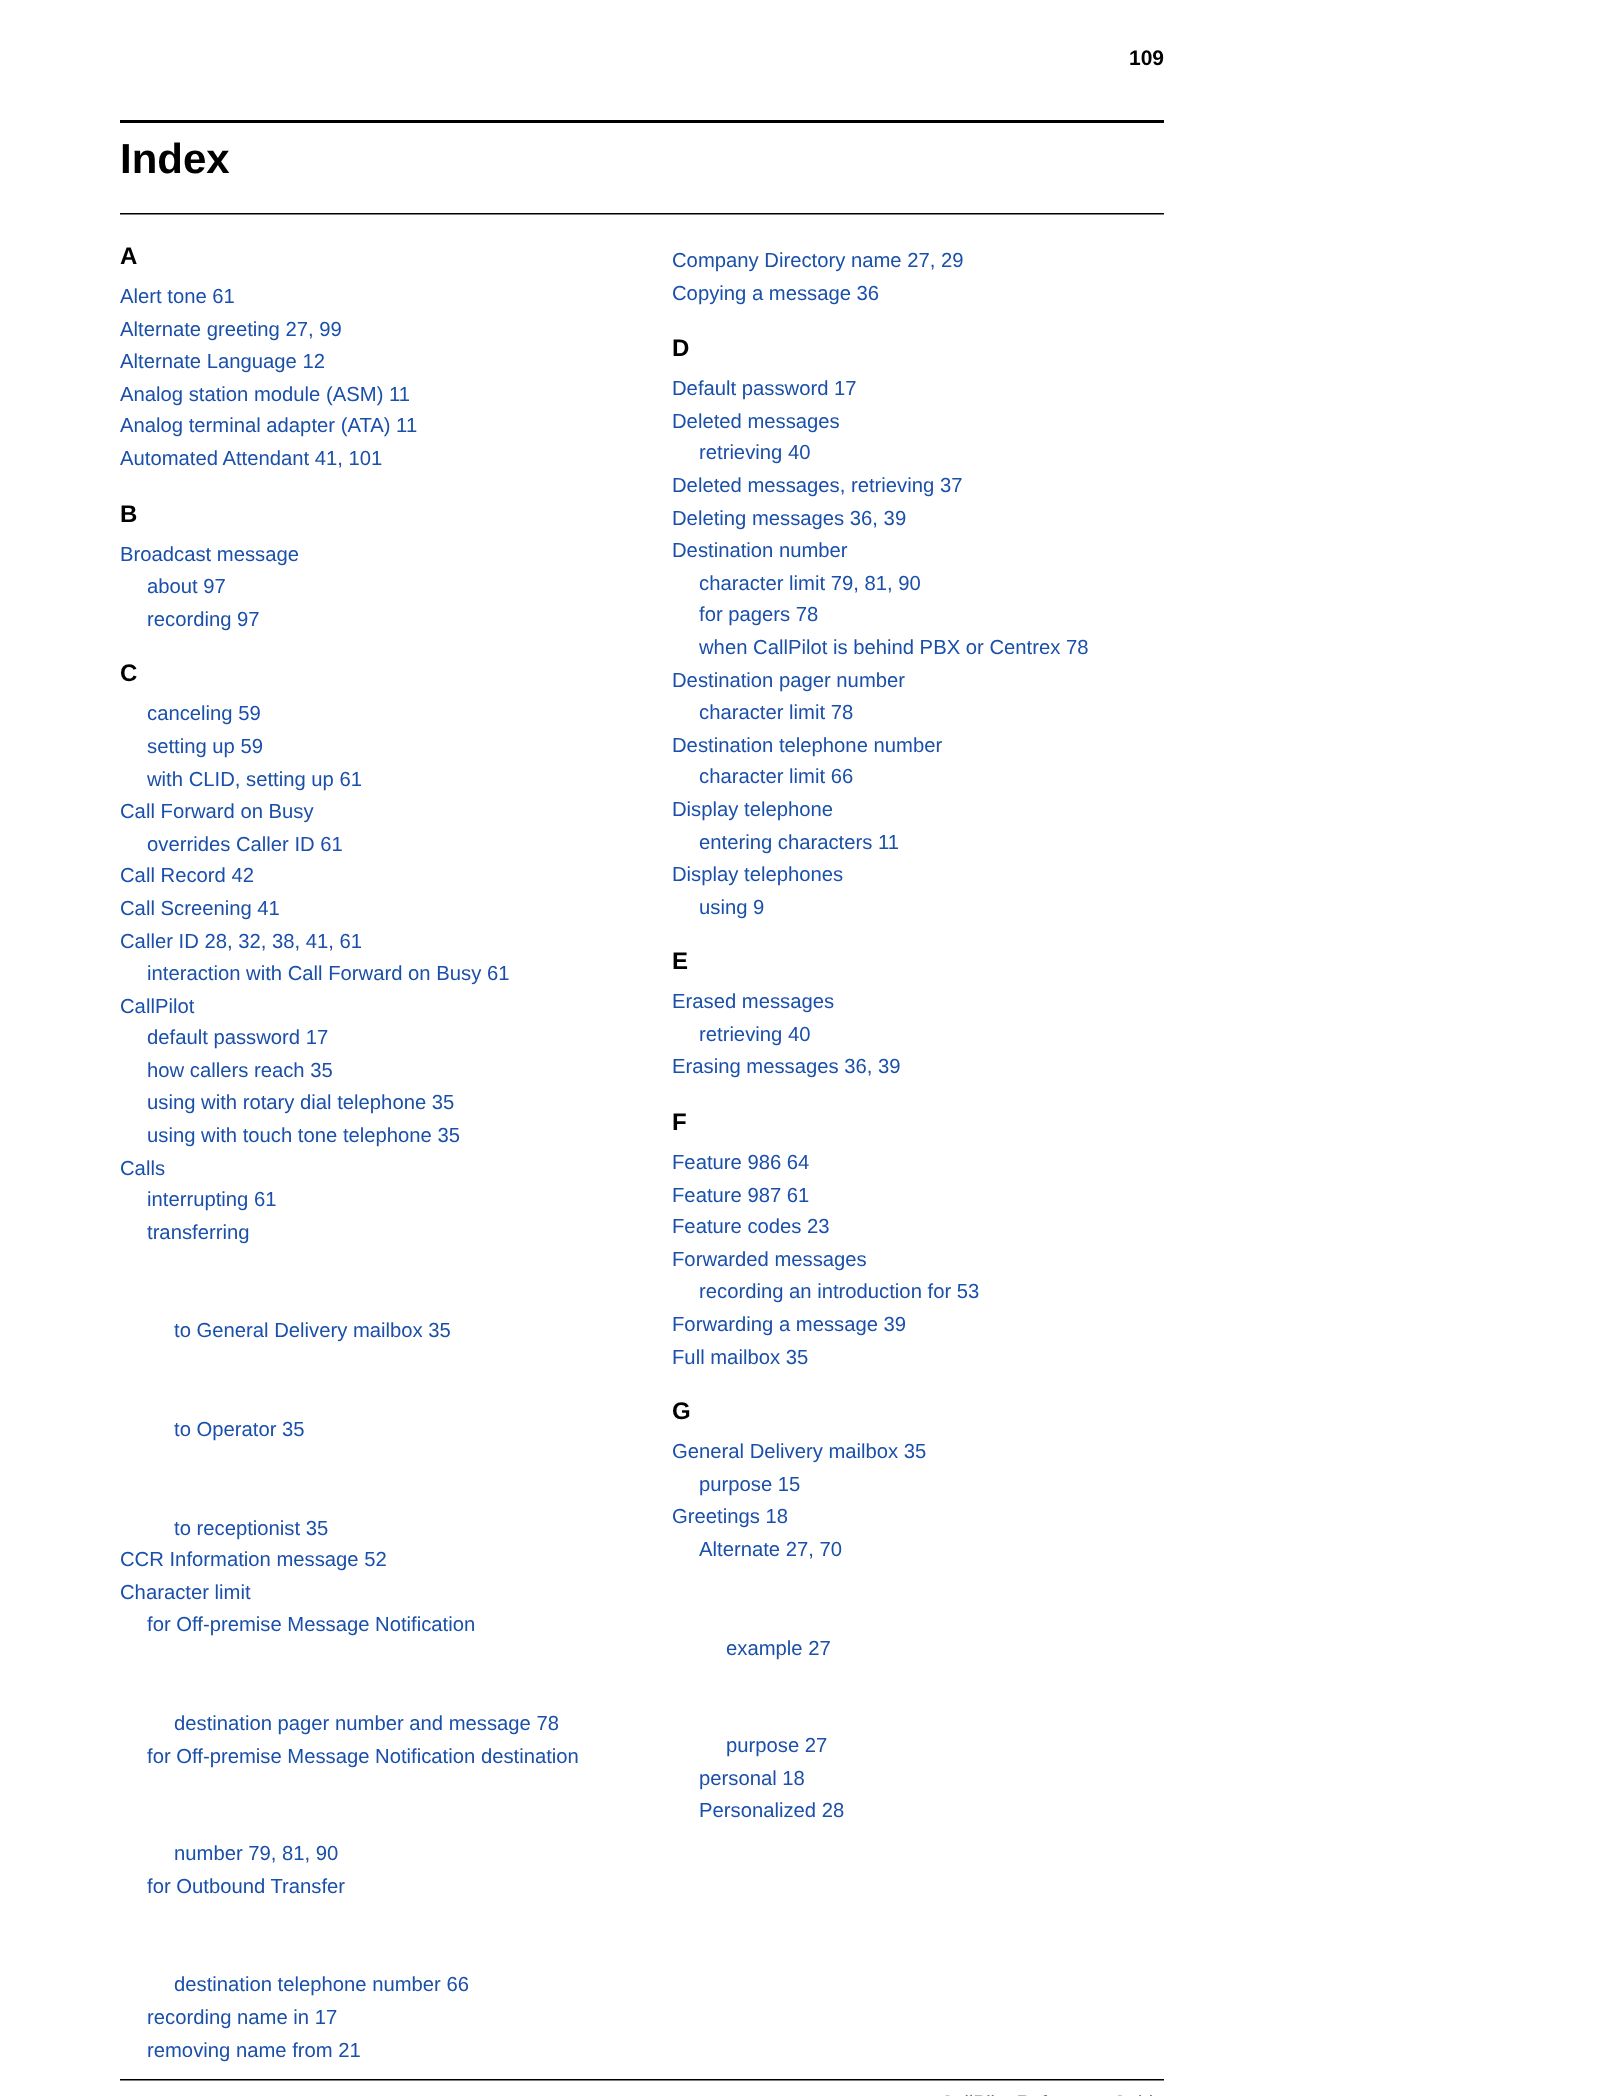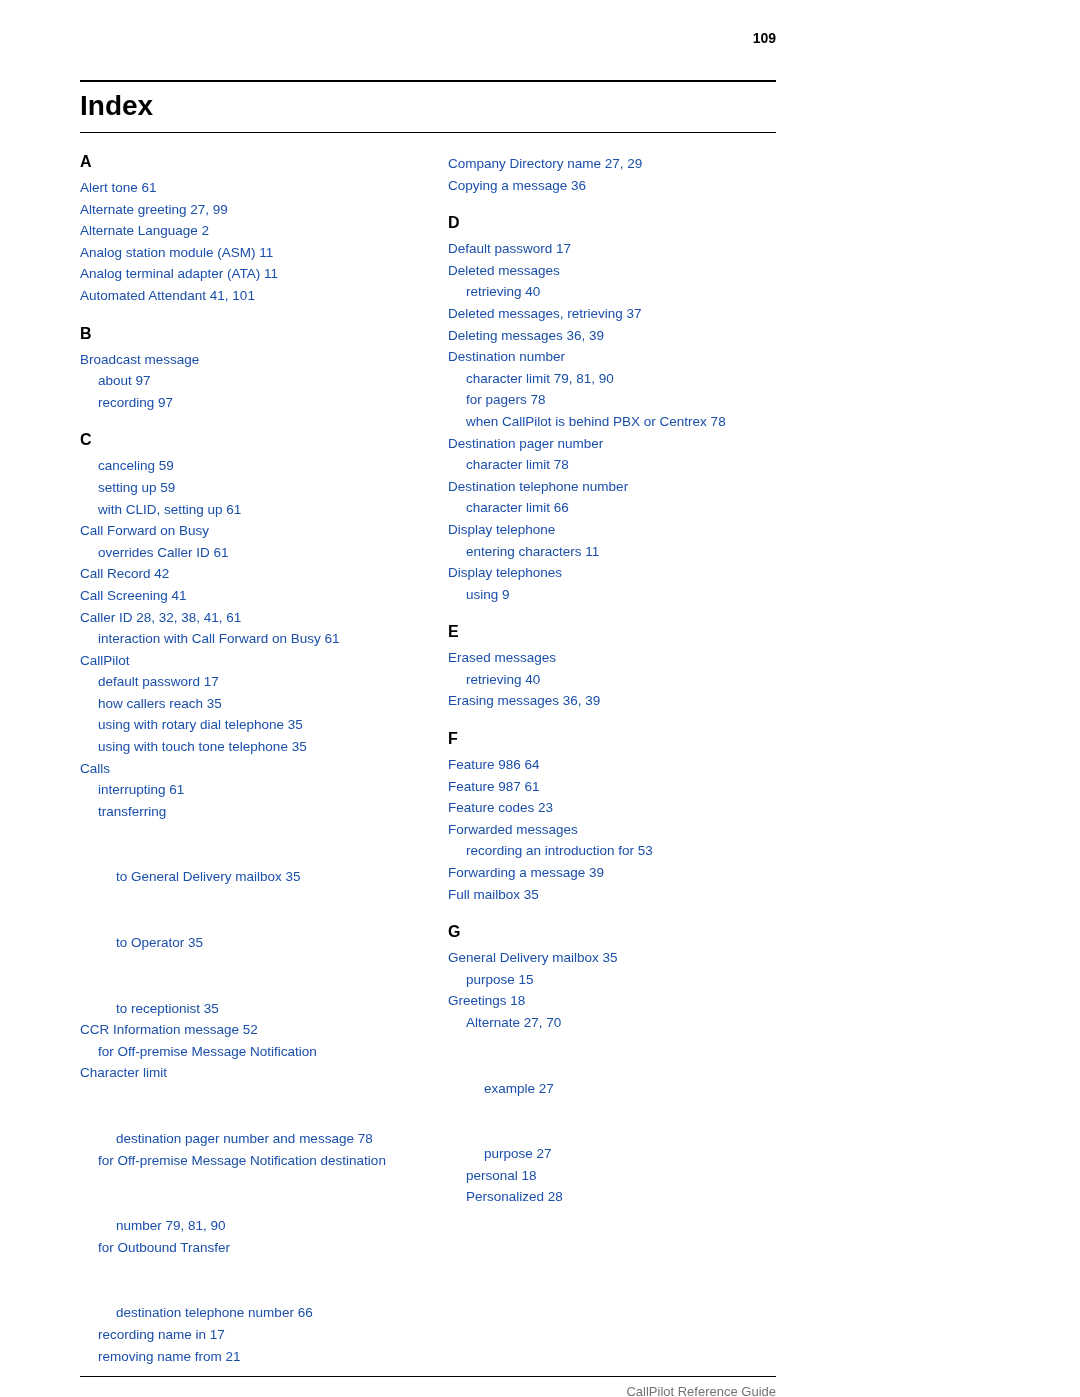--- a/index.html
+++ b/index.html
@@ -33,21 +33,21 @@
     .top-rule {
       border-top: 2px solid #000;
       margin-bottom: 8px;
       margin-top: 50px;
     }
 
     h1.index-title {
       font-size: 28px;
       font-weight: bold;
       color: #000;
-      margin-bottom: 10px;
+      margin-bottom: 20px;
     }
 
     .divider {
       border-top: 1px solid #000;
       margin-bottom: 20px;
     }
 
     .columns {
       display: flex;
       gap: 40px;
@@ -113,21 +113,21 @@
   <h1 class="index-title">Index</h1>
 
   <div class="divider"></div>
 
   <div class="columns">
 
     <div class="col" id="left-col">
         <div class="section-letter">A</div>
         <span class="index-entry">Alert tone   61</span>
         <span class="index-entry">Alternate greeting   27, 99</span>
-        <span class="index-entry">Alternate Language   2</span>
+        <span class="index-entry">Alternate Language   12</span>
         <span class="index-entry">Analog station module (ASM)   11</span>
         <span class="index-entry">Analog terminal adapter (ATA)   11</span>
         <span class="index-entry">Automated Attendant   41, 101</span>
         <div class="section-letter">B</div>
         <span class="index-entry">Broadcast message</span>
         <span class="index-entry indent1">about   97</span>
         <span class="index-entry indent1">recording   97</span>
         <div class="section-letter">C</div>
         <span class="index-entry indent1">canceling   59</span>
         <span class="index-entry indent1">setting up   59</span>
@@ -143,22 +143,22 @@
         <span class="index-entry indent1">how callers reach   35</span>
         <span class="index-entry indent1">using with rotary dial telephone   35</span>
         <span class="index-entry indent1">using with touch tone telephone   35</span>
         <span class="index-entry">Calls</span>
         <span class="index-entry indent1">interrupting   61</span>
         <span class="index-entry indent1">transferring</span>
         <span class="index-entry indent2">to General Delivery mailbox   35</span>
         <span class="index-entry indent2">to Operator   35</span>
         <span class="index-entry indent2">to receptionist   35</span>
         <span class="index-entry">CCR Information message   52</span>
+        <span class="index-entry">Character limit</span>
         <span class="index-entry indent1">for Off-premise Message Notification</span>
-        <span class="index-entry">Character limit</span>
         <span class="index-entry indent2">destination pager number and message   78</span>
         <span class="index-entry indent1">for Off-premise Message Notification destination</span>
         <span class="index-entry indent2">number   79, 81, 90</span>
         <span class="index-entry indent1">for Outbound Transfer</span>
         <span class="index-entry indent2">destination telephone number   66</span>
         <span class="index-entry indent1">recording name in   17</span>
         <span class="index-entry indent1">removing name from   21</span>
       </div>
 
     <div class="col" id="right-col">

